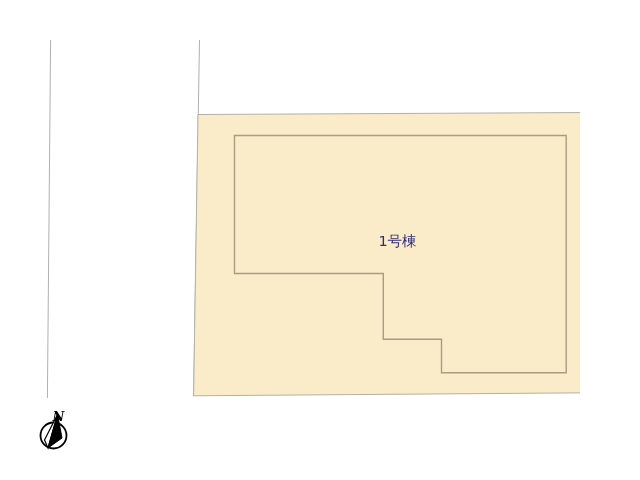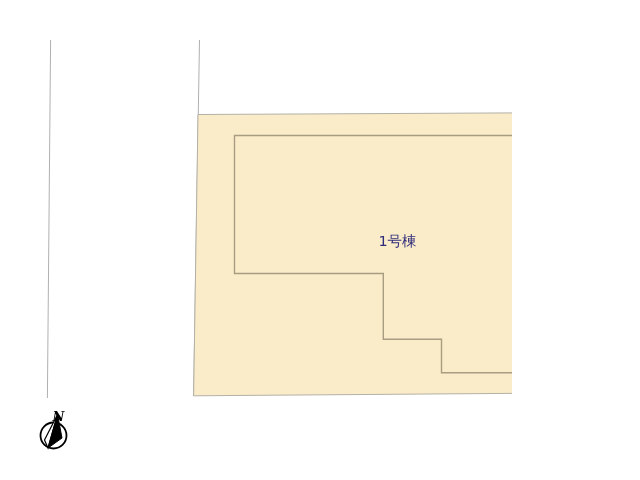--- a/index.html
+++ b/index.html
@@ -3,21 +3,21 @@
 <meta charset="utf-8">
 <style>
   html, body {
     margin: 0;
     padding: 0;
     background: #ffffff;
     font-family: "DejaVu Sans", "Liberation Sans", sans-serif;
   }
   #stage {
     position: relative;
-    width: 512px;
+    width: 580px;
     height: 480px;
     background: #3b82f6;
     overflow: hidden;
   }
   svg { display: block; }
   .building-label {
     font-family: "DejaVu Sans", "Liberation Sans", sans-serif;
     font-size: 14.5px;
   }
   .north-label {

